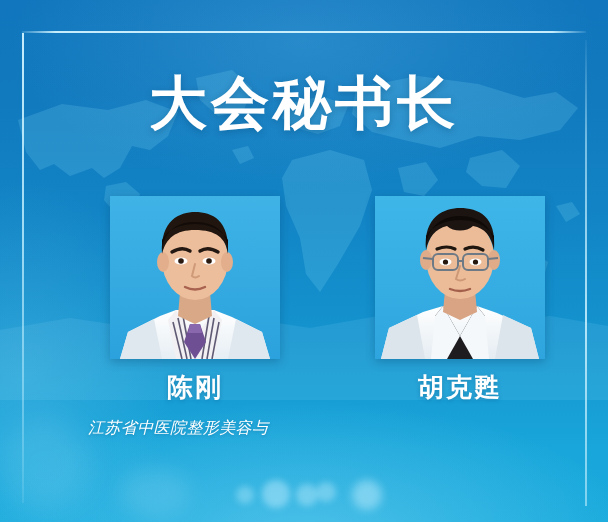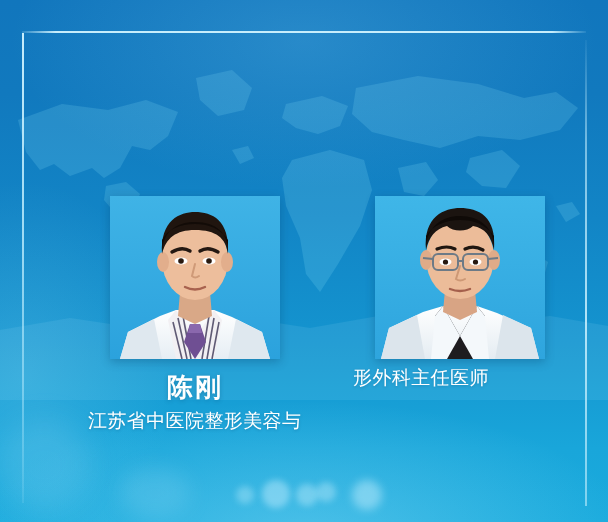--- a/index.html
+++ b/index.html
@@ -113,29 +113,30 @@
     text-align: center;
     color: #ffffff;
     font-size: 26px;
     line-height: 30px;
     font-weight: 700;
     letter-spacing: 2px;
     text-shadow: 0 1px 4px rgba(2,58,100,.30);
     white-space: nowrap;
   }
   .person-affil {
-    margin-top: 7px;
+    margin-top: 14px;
     margin-left: -22px;
     width: 214px;
     color: #ffffff;
-    font-size: 19px;
+    font-size: 16px;
     line-height: 24px;
     font-weight: 400;
     letter-spacing: .4px;
     text-shadow: 0 1px 3px rgba(2,58,100,.28);
+    font-style: italic;
   }
   .person-affil div { white-space: nowrap; }
 </style>
 </head>
 <body>
 
 <div id="poster">
 
   <div class="bg-layer world-map">
     <svg viewBox="0 0 608 522" preserveAspectRatio="none" aria-hidden="true">
@@ -181,20 +182,21 @@
   <div class="bokeh" style="left:296px;top:484px;width:22px;height:22px;background:rgba(195,238,253,.42);filter:blur(3px);"></div>
   <div class="bokeh" style="left:316px;top:482px;width:20px;height:20px;background:rgba(195,238,253,.40);filter:blur(3px);"></div>
   <div class="bokeh" style="left:352px;top:480px;width:30px;height:30px;background:rgba(205,242,255,.46);filter:blur(4px);"></div>
   <div class="bokeh" style="left:120px;top:468px;width:70px;height:50px;background:rgba(170,226,250,.18);filter:blur(10px);"></div>
   <div class="bokeh" style="left:0px;top:420px;width:90px;height:90px;background:rgba(170,226,250,.16);filter:blur(14px);"></div>
 
   <div class="rule rule-top"></div>
   <div class="rule rule-left"></div>
   <div class="rule rule-right"></div>
 
+  <div class="title">大会秘书长</div>
 
   <div class="people">
 
     <div class="person">
       <div class="photo">
         <svg viewBox="0 0 170 163" aria-hidden="true">
           <defs>
             <linearGradient id="bgA" x1="0" y1="0" x2="0" y2="1">
               <stop offset="0" stop-color="#3fb3e6"></stop>
               <stop offset="1" stop-color="#2ba2dd"></stop>
@@ -304,19 +306,19 @@
           <ellipse cx="70.5" cy="66" rx="6" ry="3.4" fill="#ffffff"></ellipse>
           <ellipse cx="100.5" cy="66" rx="6" ry="3.4" fill="#ffffff"></ellipse>
           <circle cx="70.5" cy="66" r="2.6" fill="#27180f"></circle>
           <circle cx="100.5" cy="66" r="2.6" fill="#27180f"></circle>
 
           <path d="M85 70 L81 83 Q85 86 90 83" stroke="#cd9875" stroke-width="2" fill="none" stroke-linecap="round"></path>
 
           <path d="M75 93 Q85 97 95 93" stroke="#a5604c" stroke-width="2.4" fill="none" stroke-linecap="round"></path>
         </svg>
       </div>
+      <div class="person-name">胡克甦</div>
       <div class="person-affil">
-        <div>形外科主任医师</div>
       </div>
     </div>
 
   </div>
 </div>
 
 </body></html>

